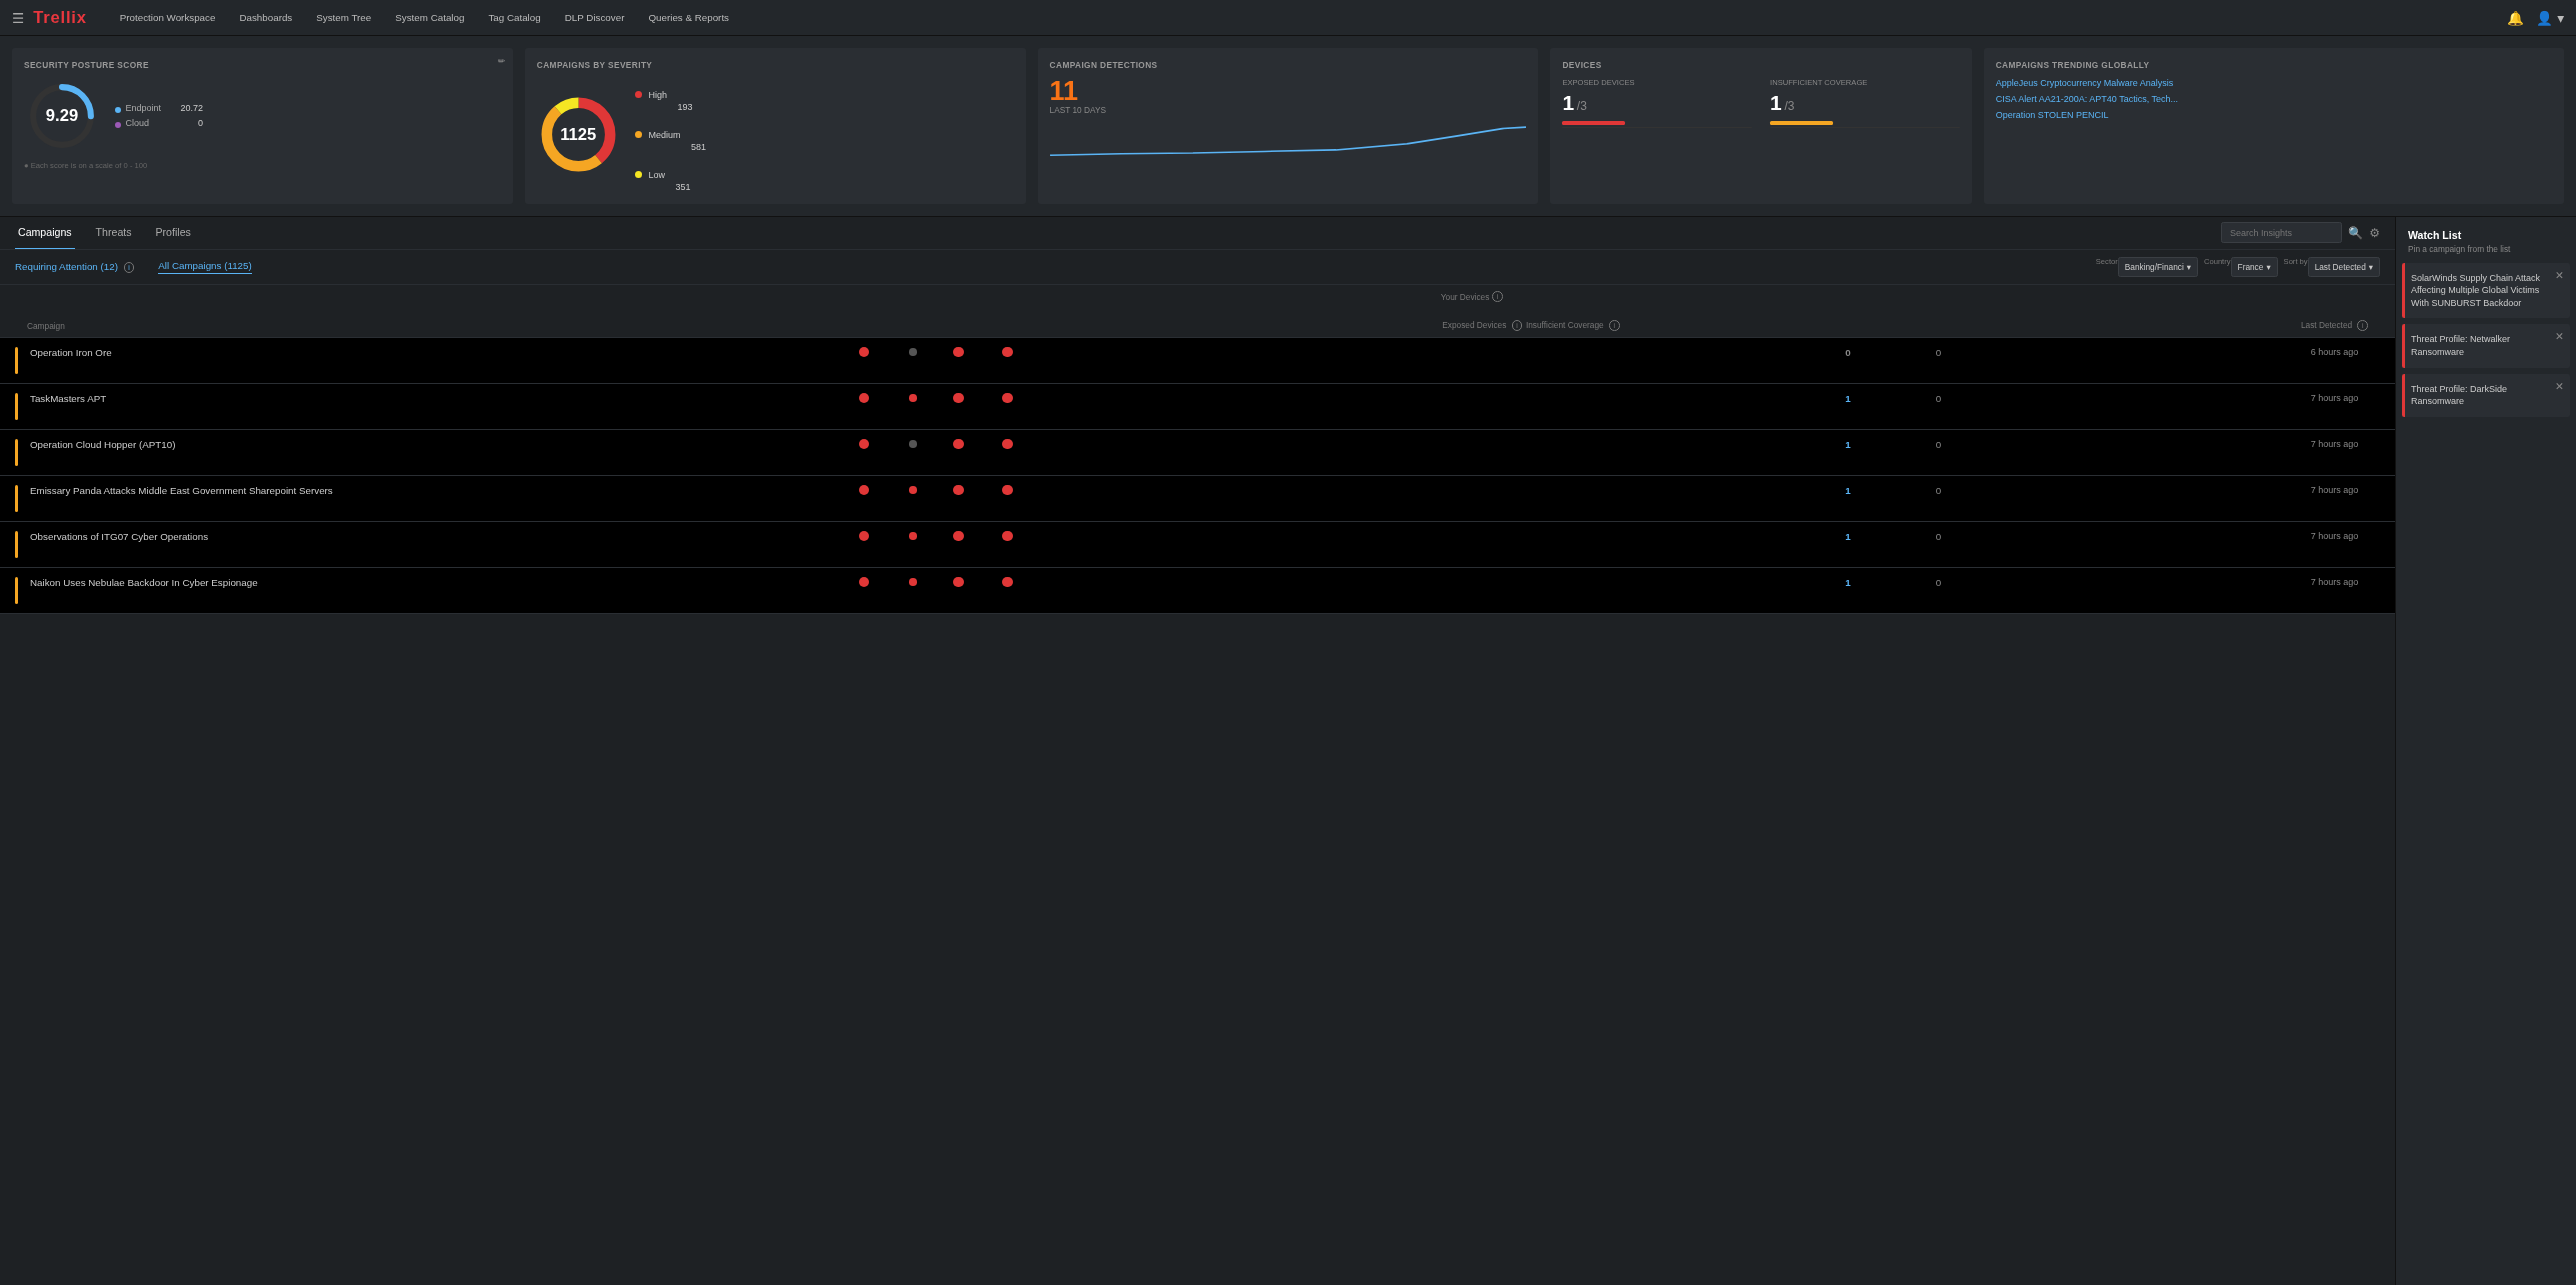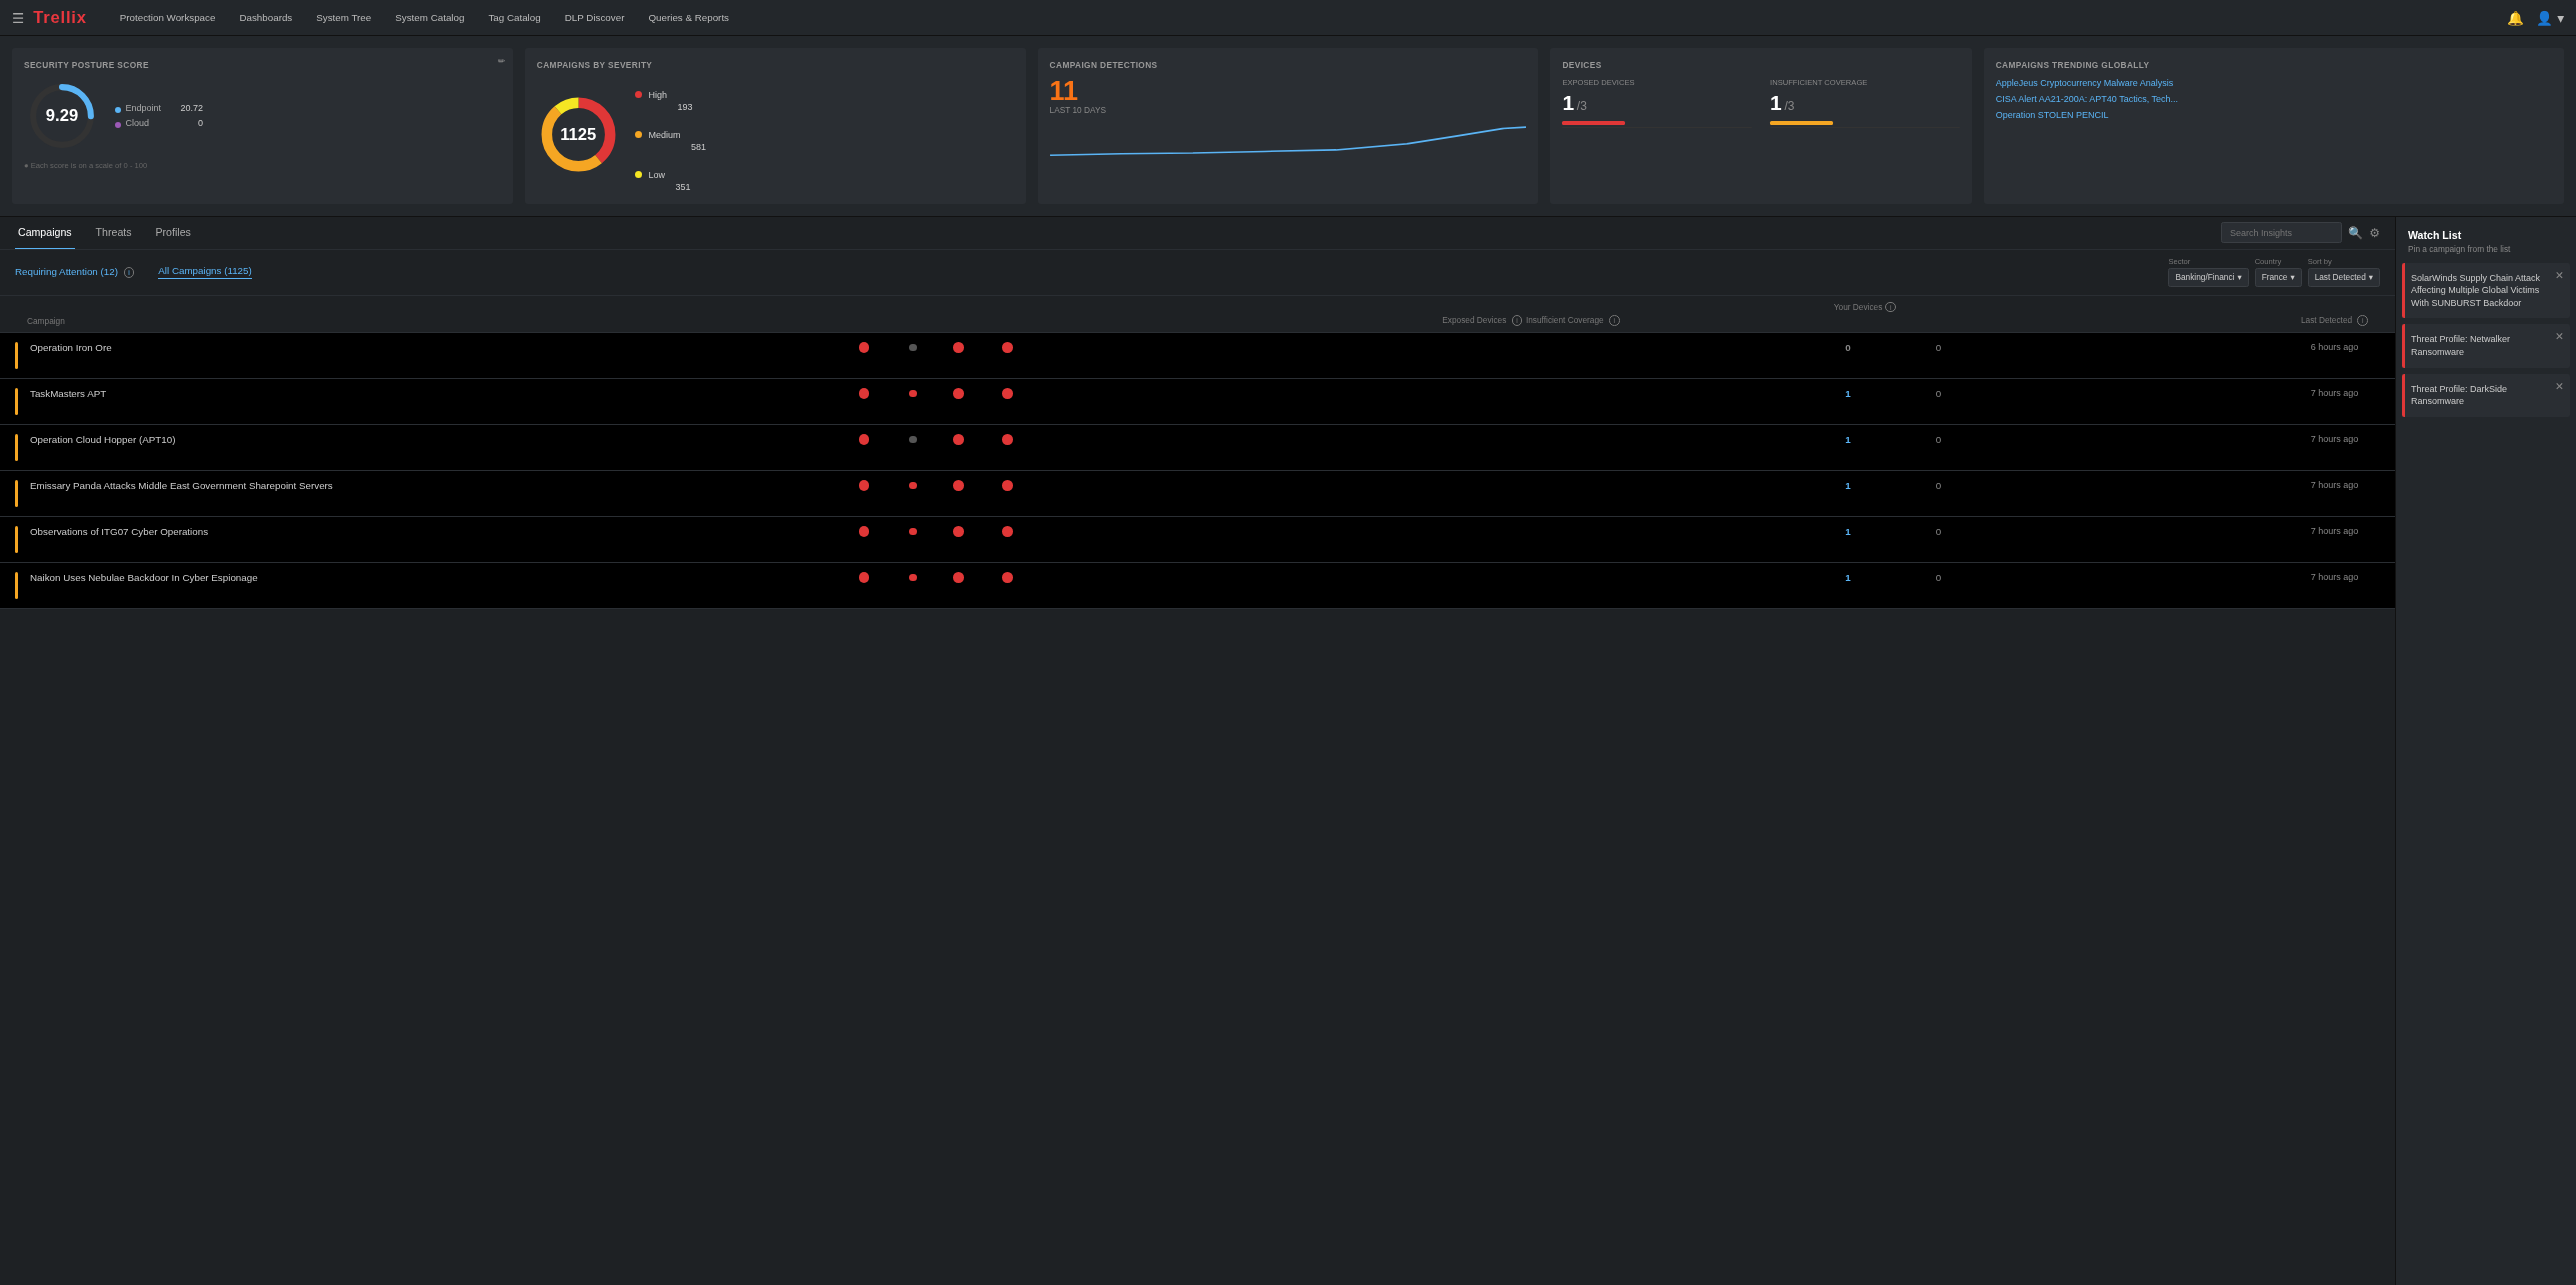--- a/index.html
+++ b/index.html
@@ -75,21 +75,21 @@
     .settings-icon-btn { color: #888; font-size: 12px; cursor: pointer; }
 
     
     .filters-bar { display: flex; align-items: center; padding: 7.6px 15px; gap: 12px; background: #1e2124; border-bottom: 0.8px solid #2a2e33; }
     .requiring-attn { font-size: 9.8px; color: #aaa; }
     .requiring-attn span { color: #5ab4f5; }
     .all-campaigns { font-size: 9.8px; color: #5ab4f5; border-bottom: 1.5px solid #5ab4f5; padding-bottom: 1.5px; margin-left: 12px; }
     .filter-group { margin-left: auto; display: flex; align-items: center; gap: 6px; }
     .filter-dropdown { background: #2a2e33; border: 0.8px solid #3a3e43; color: #ccc; padding: 3.8px 6px; border-radius: 2.3px; font-size: 8.3px; display: flex; align-items: center; gap: 3px; cursor: pointer; }
     .filter-label { font-size: 7.6px; color: #777; margin-bottom: 1.5px; }
-    .filter-wrapper { display: flex; flex-direction: column; justify-content: flex-end; }
+    .filter-wrapper { display: flex; flex-direction: row; justify-content: flex-end; }
     .table-header { display: flex; align-items: flex-end; padding: 6px 15px; border-bottom: 0.8px solid #2a2e33; background: #1e2124; }
     .col-campaign { flex: 2.5; font-size: 8.3px; color: #777; }
     .col-you { width: 45px; text-align: center; font-size: 8.3px; color: #777; }
     .col-banking { width: 53px; text-align: center; font-size: 8.3px; color: #777; }
     .col-fra { width: 38px; text-align: center; font-size: 8.3px; color: #777; }
     .col-worldwide { width: 60px; text-align: center; font-size: 8.3px; color: #777; }
     .col-exposed { width: 83px; text-align: center; font-size: 8.3px; color: #777; }
     .col-insuff { width: 98px; text-align: center; font-size: 8.3px; color: #777; }
     .col-last { width: 91px; text-align: center; font-size: 8.3px; color: #777; }
 
@@ -285,21 +285,21 @@
             <span>▾</span>
           </div>
         </div>
       </div>
     </div>
 
     <div class="table-header">
       <div style="width:12px; flex-shrink:0;"></div>
       <div class="col-campaign">Campaign</div>
       <div style="display:flex; flex-direction:column; flex:1.5;">
-        <div style="font-size:8.3px; color:#777; margin-bottom:3px; display:flex; align-items:center;justify-content:center;">
+        <div style="font-size:8.3px; color:#777; margin-bottom:18px; display:flex; align-items:center;">
           <span>Your Devices</span>
           <span class="info-icon">i</span>
         </div>
         <div style="display:flex;">
           <div class="col-exposed">
             <span>Exposed Devices</span>
             <span class="info-icon">i</span>
           </div>
           <div class="col-insuff">
             <span>Insufficient Coverage</span>

